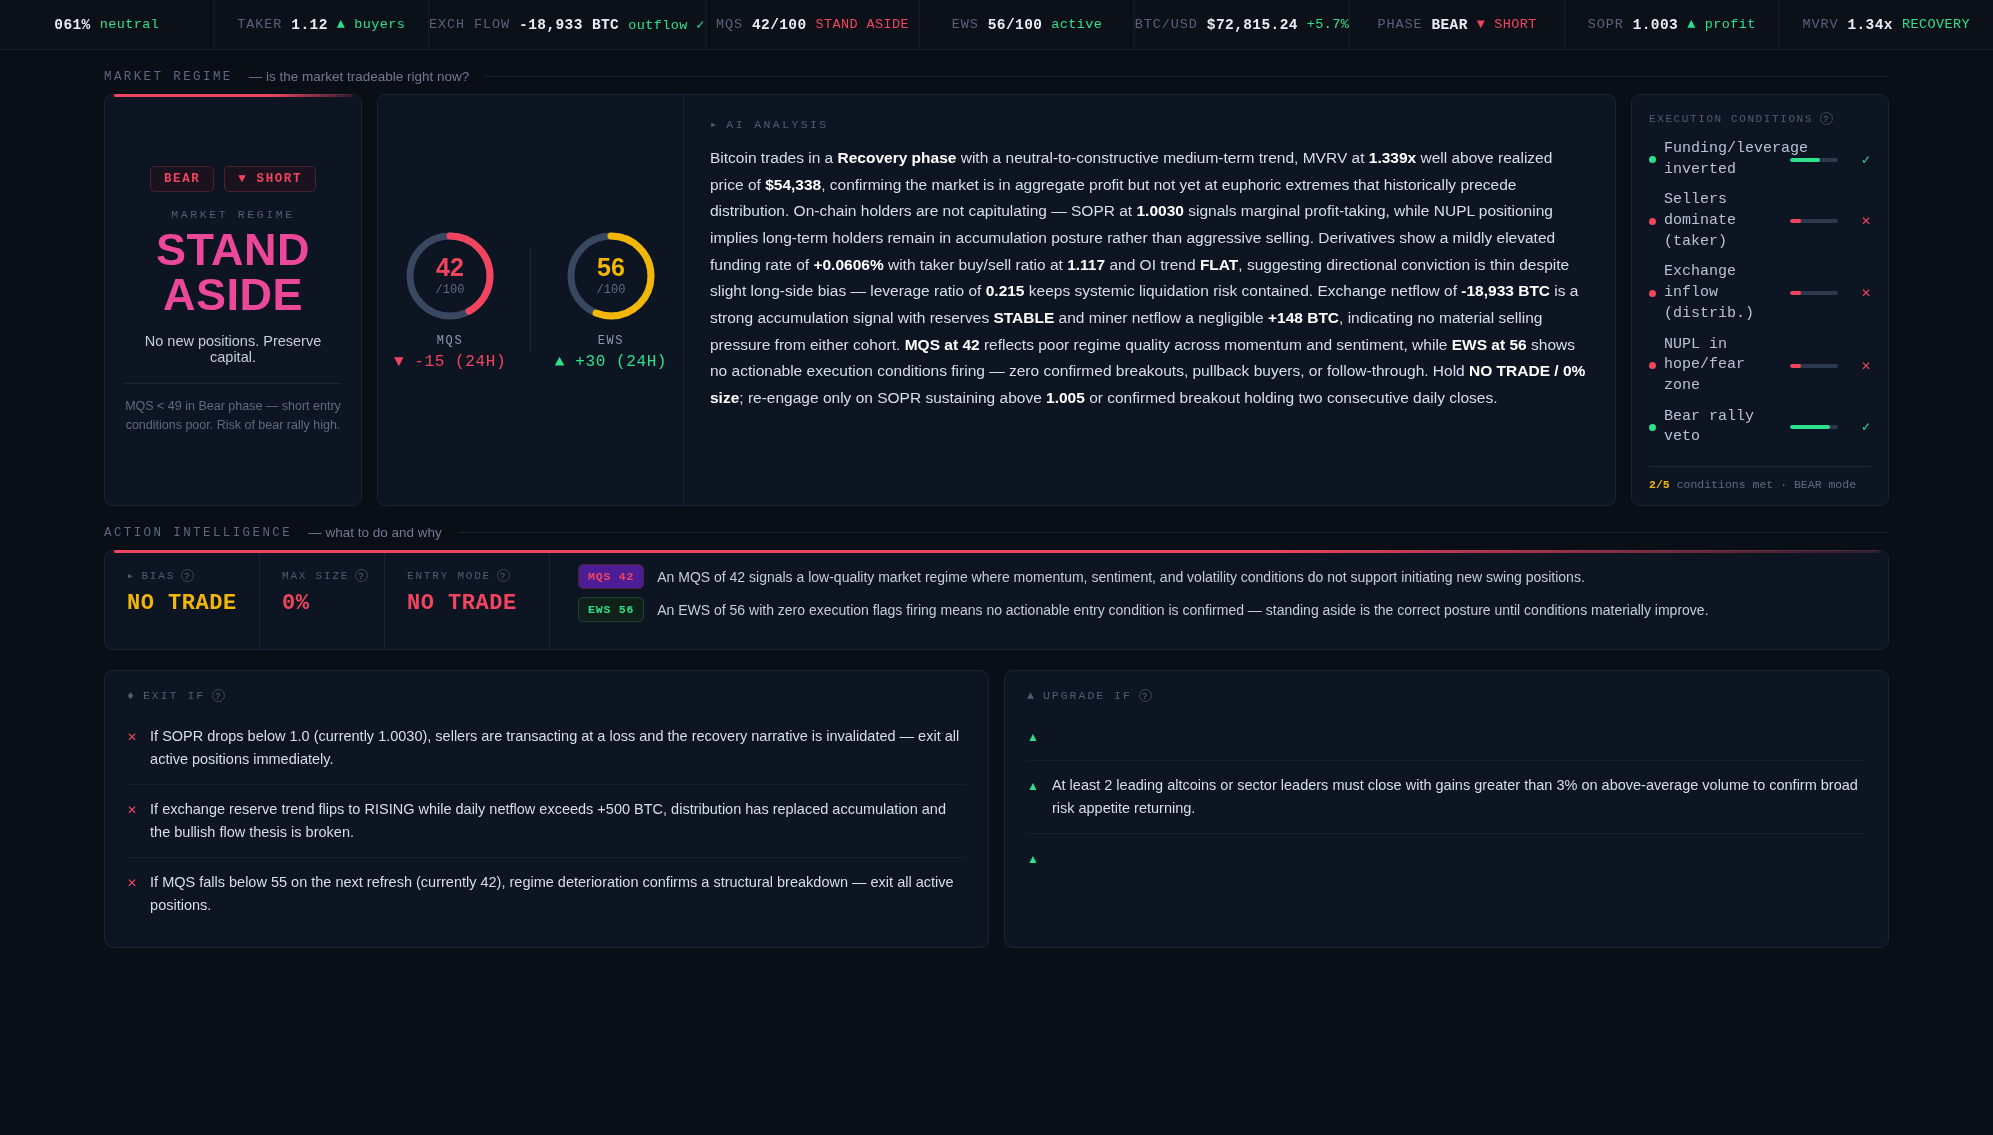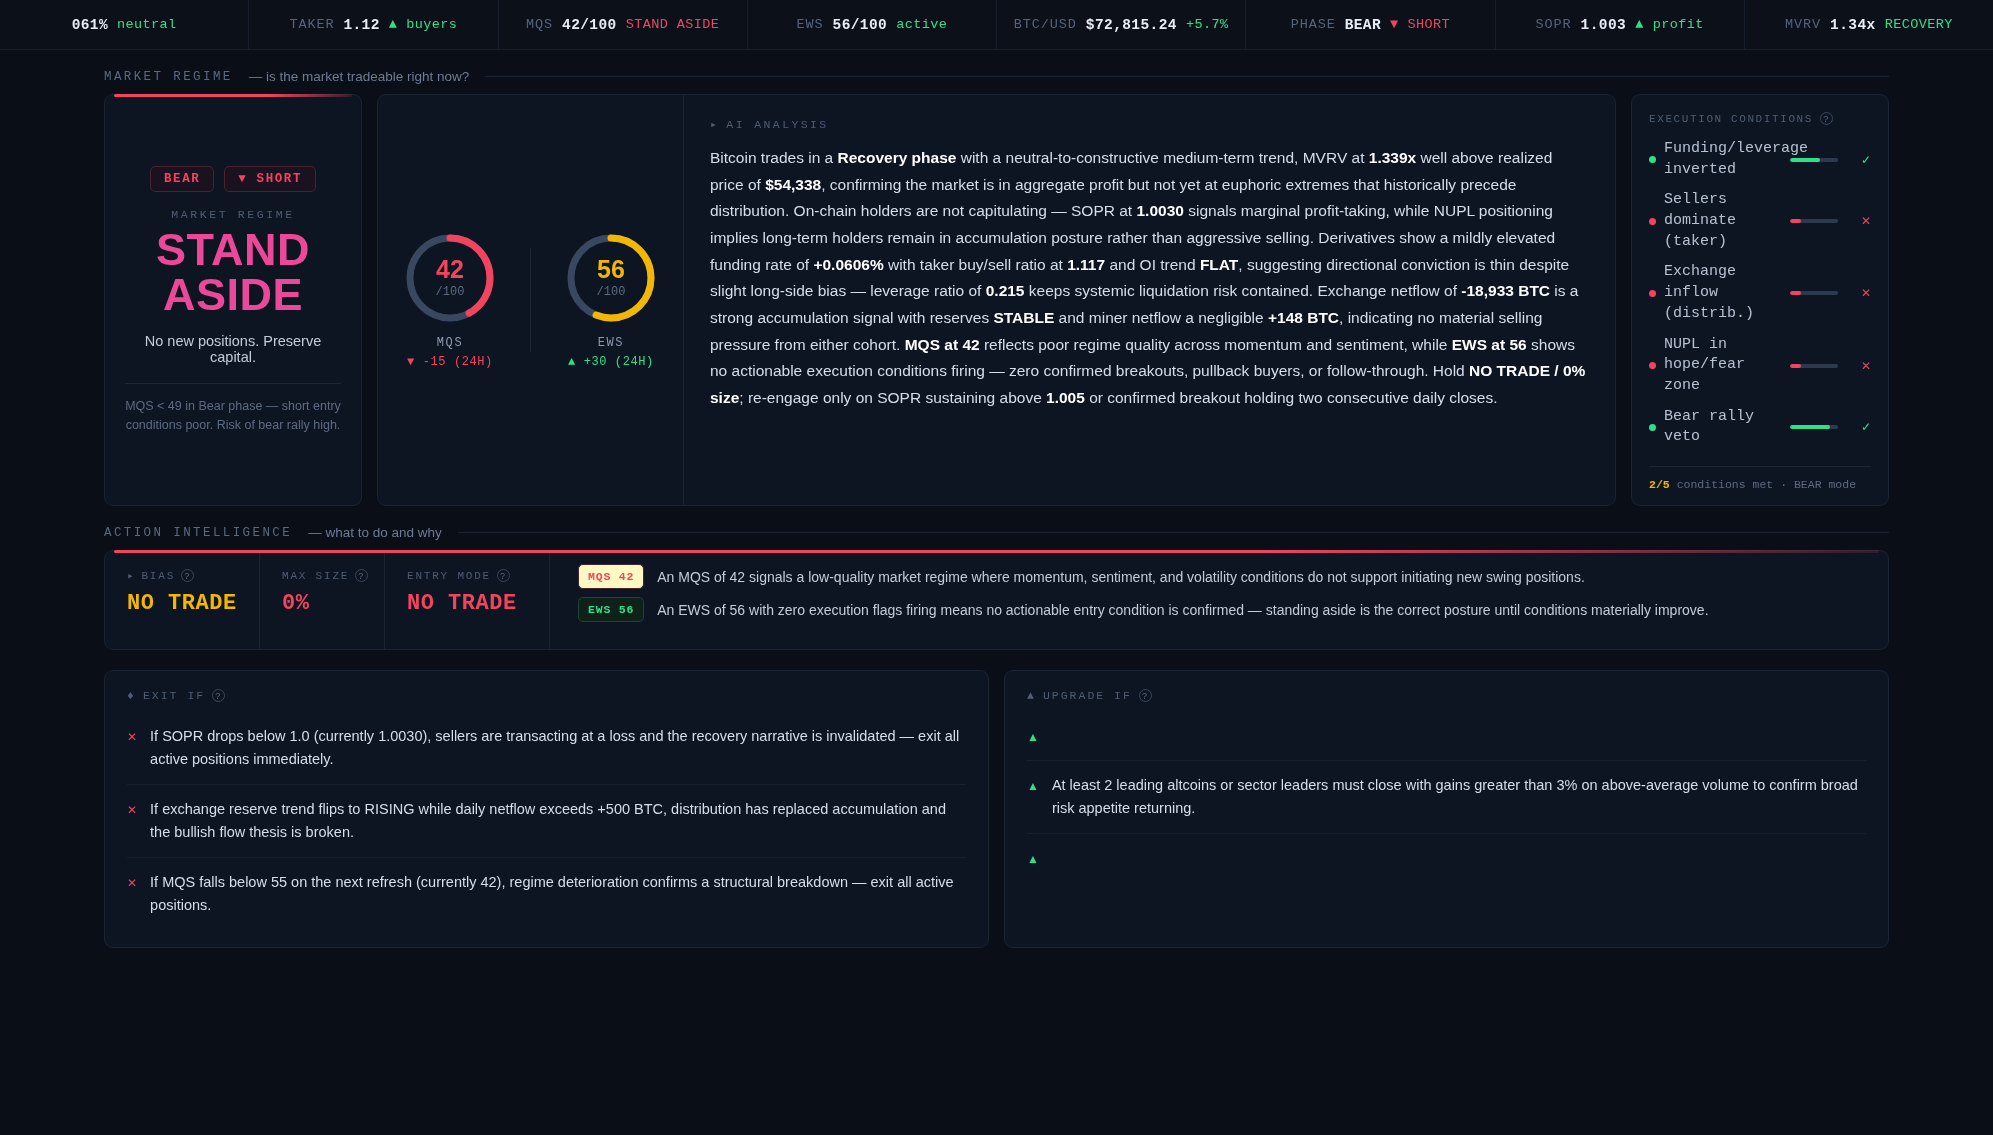--- a/index.html
+++ b/index.html
@@ -96,21 +96,21 @@
   .ring { position: relative; width: 94px; height: 94px; }
   .ring svg { transform: rotate(-90deg); }
   .ring .ring-center {
     position: absolute; inset: 0; display: flex; flex-direction: column;
     align-items: center; justify-content: center;
   }
   .ring-val { font-family: "Liberation Sans", sans-serif; font-size: 25px; font-weight: bold; line-height: 1; }
   .ring-den { font-family: "Liberation Mono", monospace; font-size: 12px; color: #5d6a82; margin-top: 3px; }
   .gauge-name { font-family: "Liberation Mono", monospace; font-size: 12px;
                 letter-spacing: 1.6px; color: #8d99ae; margin-top: 11px; }
-  .gauge-delta { font-family: "Liberation Mono", monospace; font-size: 12px;
+  .gauge-delta { font-family: "Liberation Mono", monospace; font-size: 16px;
                  letter-spacing: .6px; margin-top: 5px; }
 
   #analysis { flex: 1; padding: 22px 26px 20px 26px; }
   .an-head {
     font-family: "Liberation Mono", monospace; font-size: 11.5px;
     letter-spacing: 2.4px; color: #4e5c74; margin-bottom: 14px;
     display: flex; align-items: center; gap: 7px;
   }
   .an-body { font-size: 15.5px; line-height: 1.72; color: #d6deea; }
   .an-body b { color: #ffffff; font-weight: bold; }
@@ -145,21 +145,21 @@
   .m-size  { width: 125px; padding-left: 22px; }
   .m-entry { width: 165px; padding-left: 22px; }
   .m-head { font-family: "Liberation Mono", monospace; font-size: 11px;
             letter-spacing: 1.8px; color: #4e5c74; display: flex; align-items: center; gap: 6px; }
   .m-val { font-family: "Liberation Mono", monospace; font-size: 22px;
            font-weight: bold; letter-spacing: .5px; margin-top: 9px; }
   #insights { flex: 1; padding: 13px 24px 10px 28px; display: flex; flex-direction: column; gap: 8px; }
   .insight { display: flex; align-items: flex-start; gap: 13px; }
   .chip { font-family: "Liberation Mono", monospace; font-size: 11.5px; font-weight: bold;
           letter-spacing: .8px; padding: 5px 9px; border-radius: 5px; flex: none; }
-  .chip-mqs { color: #f2445f; border: 1px solid #4a2230; background: #fef9c3; }
+  .chip-mqs { color: #f2445f; border: 1px solid #4a2230; background: #4c1d95; }
   .chip-ews { color: #2ee08a; border: 1px solid #1d4436; background: #0f2119; }
   .insight-txt { font-size: 14px; color: #c3ccdb; line-height: 1.55; padding-top: 3px; }
 
   
   #bottom-row { display: flex; gap: 15px; margin-top: 20px; }
   .adv-card { flex: 1; padding: 18px 22px 18px 22px; }
   .adv-head { font-family: "Liberation Mono", monospace; font-size: 11.5px;
               letter-spacing: 2px; color: #4e5c74; margin-bottom: 10px;
               display: flex; align-items: center; gap: 7px; }
   .adv-item { display: flex; gap: 13px; padding: 13px 0; font-size: 14.5px;
@@ -175,20 +175,25 @@
       <span class="tk-value">061%</span>
       <span class="tk-sub up">neutral</span>
     </div>
     <div class="tick">
       <span class="tk-label">TAKER</span>
       <span class="tk-value">1.12</span>
       <span class="tk-sub up">▲</span>
       <span class="tk-sub up">buyers</span>
     </div>
     <div class="tick">
+      <span class="tk-label">EXCH FLOW</span>
+      <span class="tk-value">-18,933 BTC</span>
+      <span class="tk-sub up">outflow ✓</span>
+    </div>
+    <div class="tick">
       <span class="tk-label">MQS</span>
       <span class="tk-value">42/100</span>
       <span class="tk-sub down">STAND ASIDE</span>
     </div>
     <div class="tick">
       <span class="tk-label">EWS</span>
       <span class="tk-value">56/100</span>
       <span class="tk-sub up">active</span>
     </div>
     <div class="tick">

